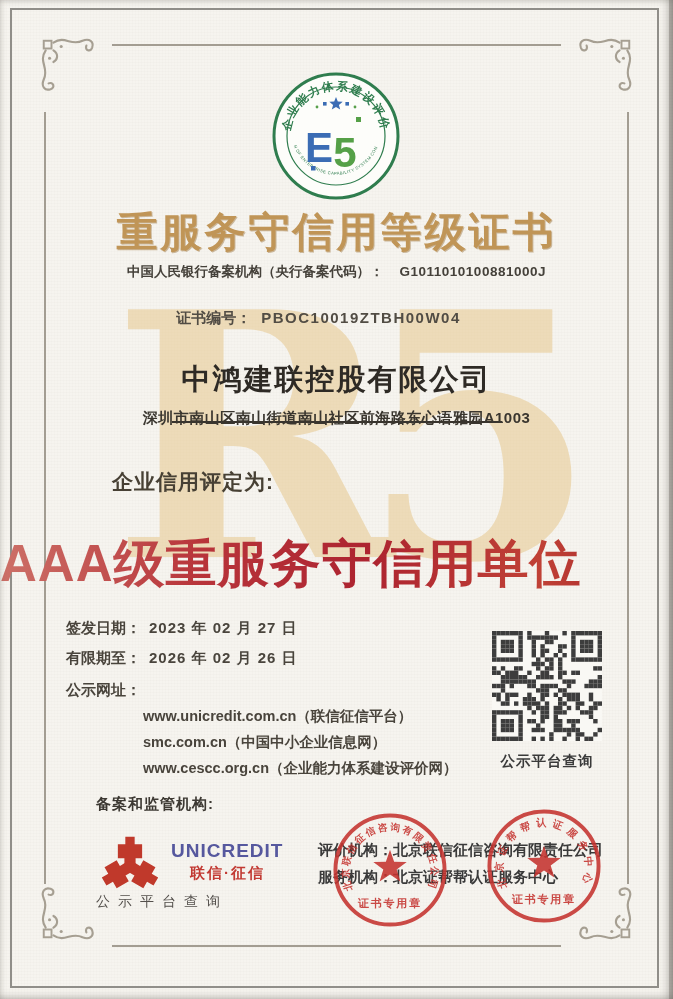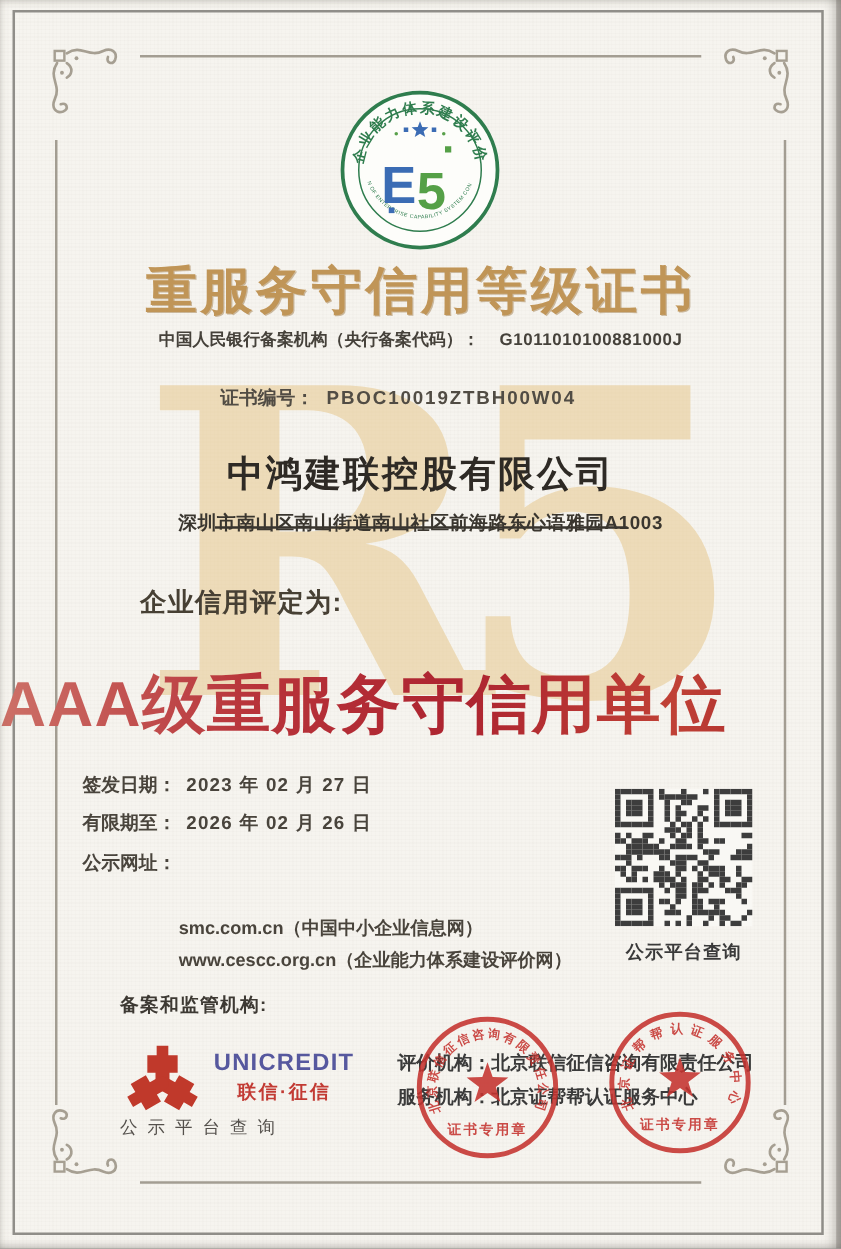--- a/index.html
+++ b/index.html
@@ -197,20 +197,21 @@
   <div class="rating">AAA级重服务守信用单位</div>
 
   <div class="kv issue">
     <span>签发日期：</span><span class="val">2023 年 02 月 27 日</span>
   </div>
   <div class="kv valid">
     <span>有限期至：</span><span class="val">2026 年 02 月 26 日</span>
   </div>
 
   <div class="urls-label">公示网址：</div>
+  <div class="url-item u1">www.unicredit.com.cn（联信征信平台）</div>
   <div class="url-item u2">smc.com.cn（中国中小企业信息网）</div>
   <div class="url-item u3">www.cescc.org.cn（企业能力体系建设评价网）</div>
 
   <div class="qr">
     <svg viewBox="0 0 110 110">
         <g fill="#3d3d3d">
           <rect x="0.0" y="0.0" width="4.4" height="4.4"></rect>
           <rect x="4.4" y="0.0" width="4.4" height="4.4"></rect>
           <rect x="8.8" y="0.0" width="4.4" height="4.4"></rect>
           <rect x="13.2" y="0.0" width="4.4" height="4.4"></rect>

